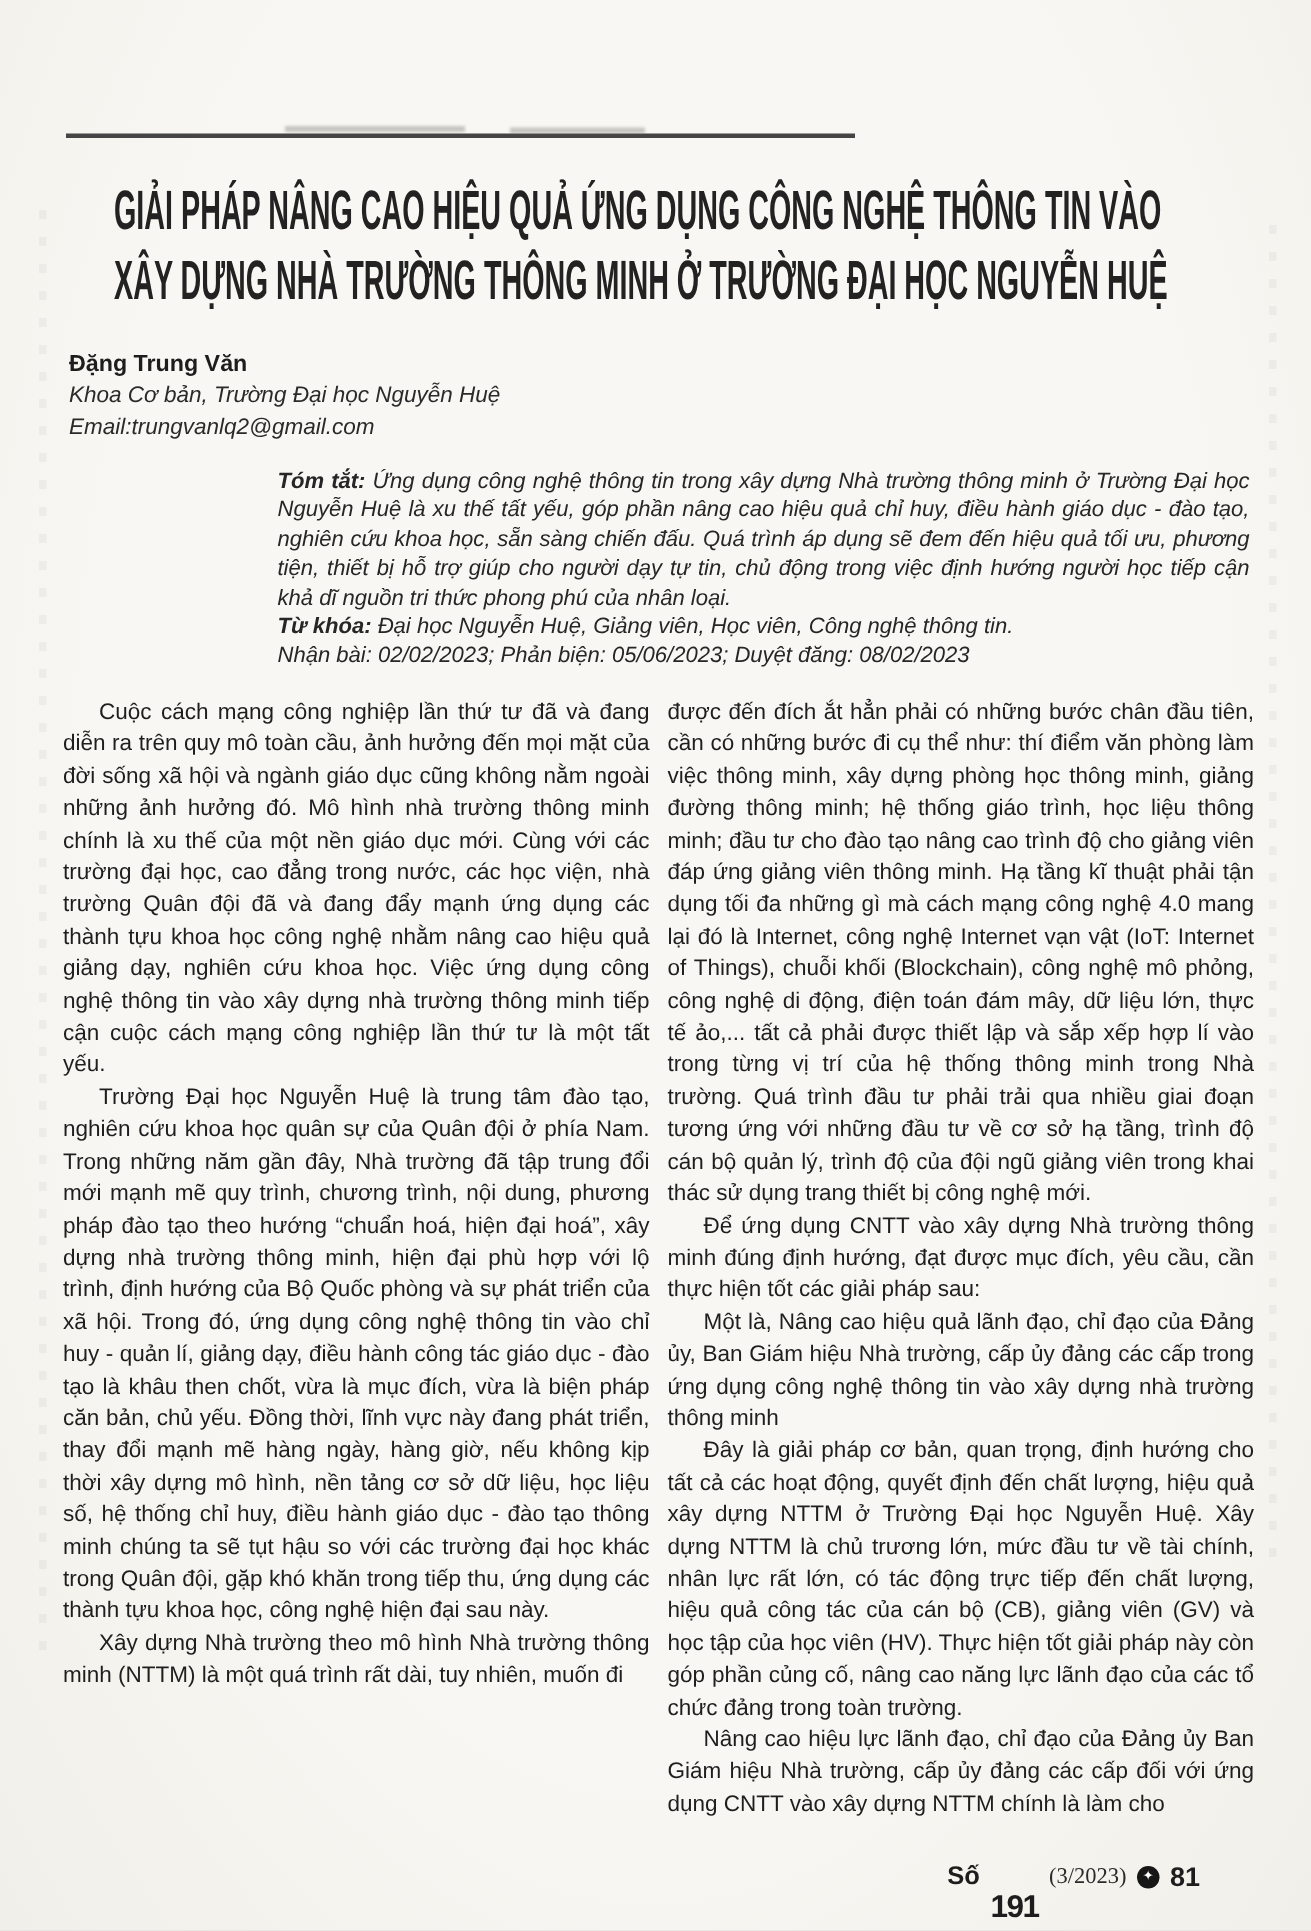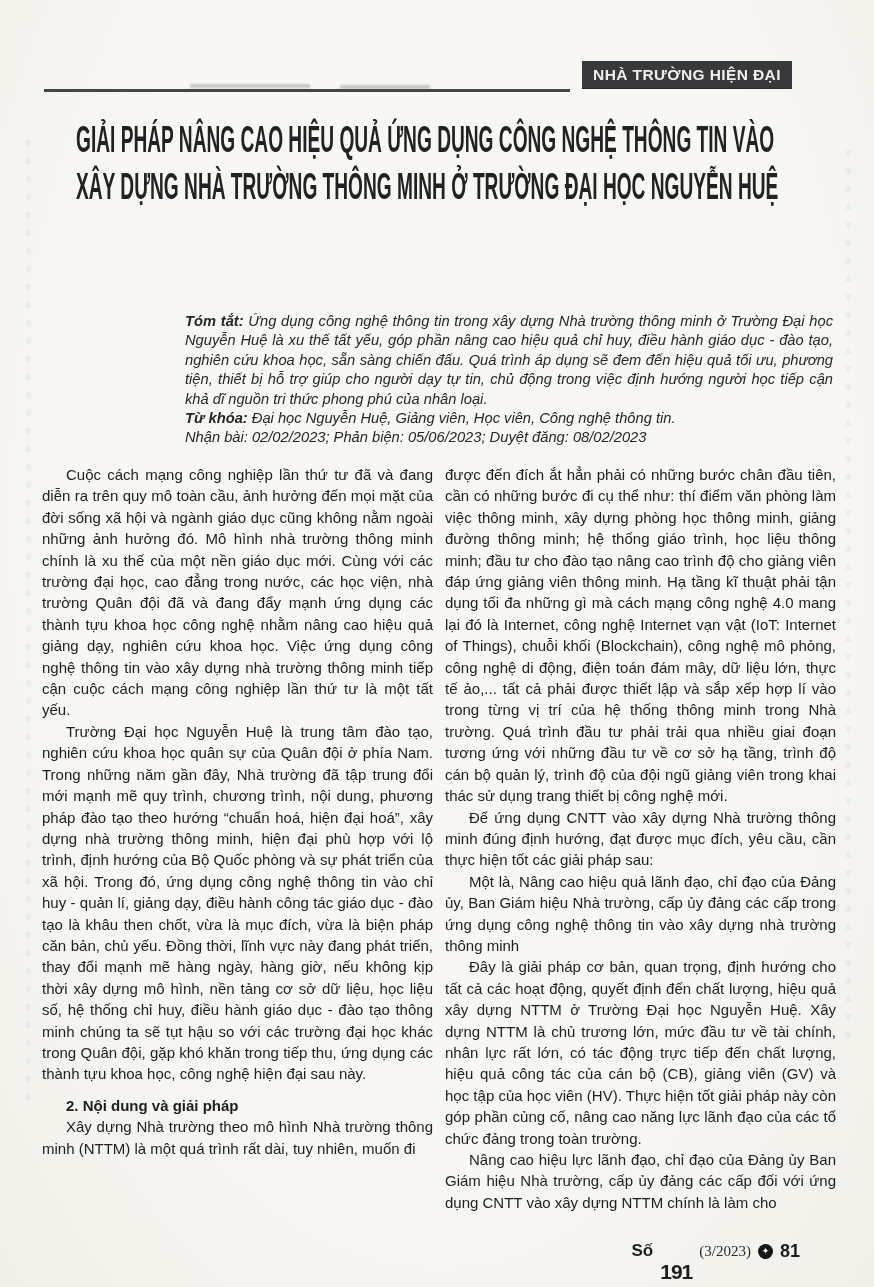--- a/index.html
+++ b/index.html
@@ -69,41 +69,42 @@
 <body>
 
 <div class="page">
 
   <div class="header-rule"></div>
   <div class="ghost-mark gm1"></div>
   <div class="ghost-mark gm2"></div>
   <div class="margin-ghost mg-left"></div>
   <div class="margin-ghost mg-right"></div>
 
-  <div class="badge">
-    <span>NHÀ TRƯỜNG HIỆN ĐẠI</span>
-  </div>
 
   <div class="title">
     <span class="title-line">GIẢI PHÁP NÂNG CAO HIỆU QUẢ ỨNG DỤNG CÔNG NGHỆ THÔNG TIN VÀO</span>
     <span class="title-line">XÂY DỰNG NHÀ TRƯỜNG THÔNG MINH Ở TRƯỜNG ĐẠI HỌC NGUYỄN HUỆ</span>
   </div>
 
+  <div class="author">
+    <div class="name">Đặng Trung Văn</div>
+    <div class="aff">Khoa Cơ bản, Trường Đại học Nguyễn Huệ</div>
+    <div class="email">Email:trungvanlq2@gmail.com</div>
+  </div>
 
   <div class="abstract">
     <p class="meta-line"><span class="lbl">Tóm tắt:</span><span> Ứng dụng công nghệ thông tin trong xây dựng Nhà trường thông minh ở Trường Đại học Nguyễn Huệ là xu thế tất yếu, góp phần nâng cao hiệu quả chỉ huy, điều hành giáo dục - đào tạo, nghiên cứu khoa học, sẵn sàng chiến đấu. Quá trình áp dụng sẽ đem đến hiệu quả tối ưu, phương tiện, thiết bị hỗ trợ giúp cho người dạy tự tin, chủ động trong việc định hướng người học tiếp cận khả dĩ nguồn tri thức phong phú của nhân loại.</span></p>
     <p class="meta-line"><span class="lbl">Từ khóa:</span><span> Đại học Nguyễn Huệ, Giảng viên, Học viên, Công nghệ thông tin.</span></p>
     <p class="meta-line">Nhận bài: 02/02/2023; Phản biện: 05/06/2023; Duyệt đăng: 08/02/2023</p>
   </div>
 
   <div class="columns">
     <div class="col">
       <p>Cuộc cách mạng công nghiệp lần thứ tư đã và đang diễn ra trên quy mô toàn cầu, ảnh hưởng đến mọi mặt của đời sống xã hội và ngành giáo dục cũng không nằm ngoài những ảnh hưởng đó. Mô hình nhà trường thông minh chính là xu thế của một nền giáo dục mới. Cùng với các trường đại học, cao đẳng trong nước, các học viện, nhà trường Quân đội đã và đang đẩy mạnh ứng dụng các thành tựu khoa học công nghệ nhằm nâng cao hiệu quả giảng dạy, nghiên cứu khoa học. Việc ứng dụng công nghệ thông tin vào xây dựng nhà trường thông minh tiếp cận cuộc cách mạng công nghiệp lần thứ tư là một tất yếu.</p>
       <p>Trường Đại học Nguyễn Huệ là trung tâm đào tạo, nghiên cứu khoa học quân sự của Quân đội ở phía Nam. Trong những năm gần đây, Nhà trường đã tập trung đổi mới mạnh mẽ quy trình, chương trình, nội dung, phương pháp đào tạo theo hướng “chuẩn hoá, hiện đại hoá”, xây dựng nhà trường thông minh, hiện đại phù hợp với lộ trình, định hướng của Bộ Quốc phòng và sự phát triển của xã hội. Trong đó, ứng dụng công nghệ thông tin vào chỉ huy - quản lí, giảng dạy, điều hành công tác giáo dục - đào tạo là khâu then chốt, vừa là mục đích, vừa là biện pháp căn bản, chủ yếu. Đồng thời, lĩnh vực này đang phát triển, thay đổi mạnh mẽ hàng ngày, hàng giờ, nếu không kịp thời xây dựng mô hình, nền tảng cơ sở dữ liệu, học liệu số, hệ thống chỉ huy, điều hành giáo dục - đào tạo thông minh chúng ta sẽ tụt hậu so với các trường đại học khác trong Quân đội, gặp khó khăn trong tiếp thu, ứng dụng các thành tựu khoa học, công nghệ hiện đại sau này.</p>
-      <p class="heading sp">2. Nội dung và giải pháp</p>
       <p>Xây dựng Nhà trường theo mô hình Nhà trường thông minh (NTTM) là một quá trình rất dài, tuy nhiên, muốn đi</p>
     </div>
     <div class="col">
       <p class="cont">được đến đích ắt hẳn phải có những bước chân đầu tiên, cần có những bước đi cụ thể như: thí điểm văn phòng làm việc thông minh, xây dựng phòng học thông minh, giảng đường thông minh; hệ thống giáo trình, học liệu thông minh; đầu tư cho đào tạo nâng cao trình độ cho giảng viên đáp ứng giảng viên thông minh. Hạ tầng kĩ thuật phải tận dụng tối đa những gì mà cách mạng công nghệ 4.0 mang lại đó là Internet, công nghệ Internet vạn vật (IoT: Internet of Things), chuỗi khối (Blockchain), công nghệ mô phỏng, công nghệ di động, điện toán đám mây, dữ liệu lớn, thực tế ảo,... tất cả phải được thiết lập và sắp xếp hợp lí vào trong từng vị trí của hệ thống thông minh trong Nhà trường. Quá trình đầu tư phải trải qua nhiều giai đoạn tương ứng với những đầu tư về cơ sở hạ tầng, trình độ cán bộ quản lý, trình độ của đội ngũ giảng viên trong khai thác sử dụng trang thiết bị công nghệ mới.</p>
       <p>Để ứng dụng CNTT vào xây dựng Nhà trường thông minh đúng định hướng, đạt được mục đích, yêu cầu, cần thực hiện tốt các giải pháp sau:</p>
       <p class="it">Một là, Nâng cao hiệu quả lãnh đạo, chỉ đạo của Đảng ủy, Ban Giám hiệu Nhà trường, cấp ủy đảng các cấp trong ứng dụng công nghệ thông tin vào xây dựng nhà trường thông minh</p>
       <p>Đây là giải pháp cơ bản, quan trọng, định hướng cho tất cả các hoạt động, quyết định đến chất lượng, hiệu quả xây dựng NTTM ở Trường Đại học Nguyễn Huệ. Xây dựng NTTM là chủ trương lớn, mức đầu tư về tài chính, nhân lực rất lớn, có tác động trực tiếp đến chất lượng, hiệu quả công tác của cán bộ (CB), giảng viên (GV) và học tập của học viên (HV). Thực hiện tốt giải pháp này còn góp phần củng cố, nâng cao năng lực lãnh đạo của các tổ chức đảng trong toàn trường.</p>
       <p>Nâng cao hiệu lực lãnh đạo, chỉ đạo của Đảng ủy Ban Giám hiệu Nhà trường, cấp ủy đảng các cấp đối với ứng dụng CNTT vào xây dựng NTTM chính là làm cho</p>
     </div>
   </div>

